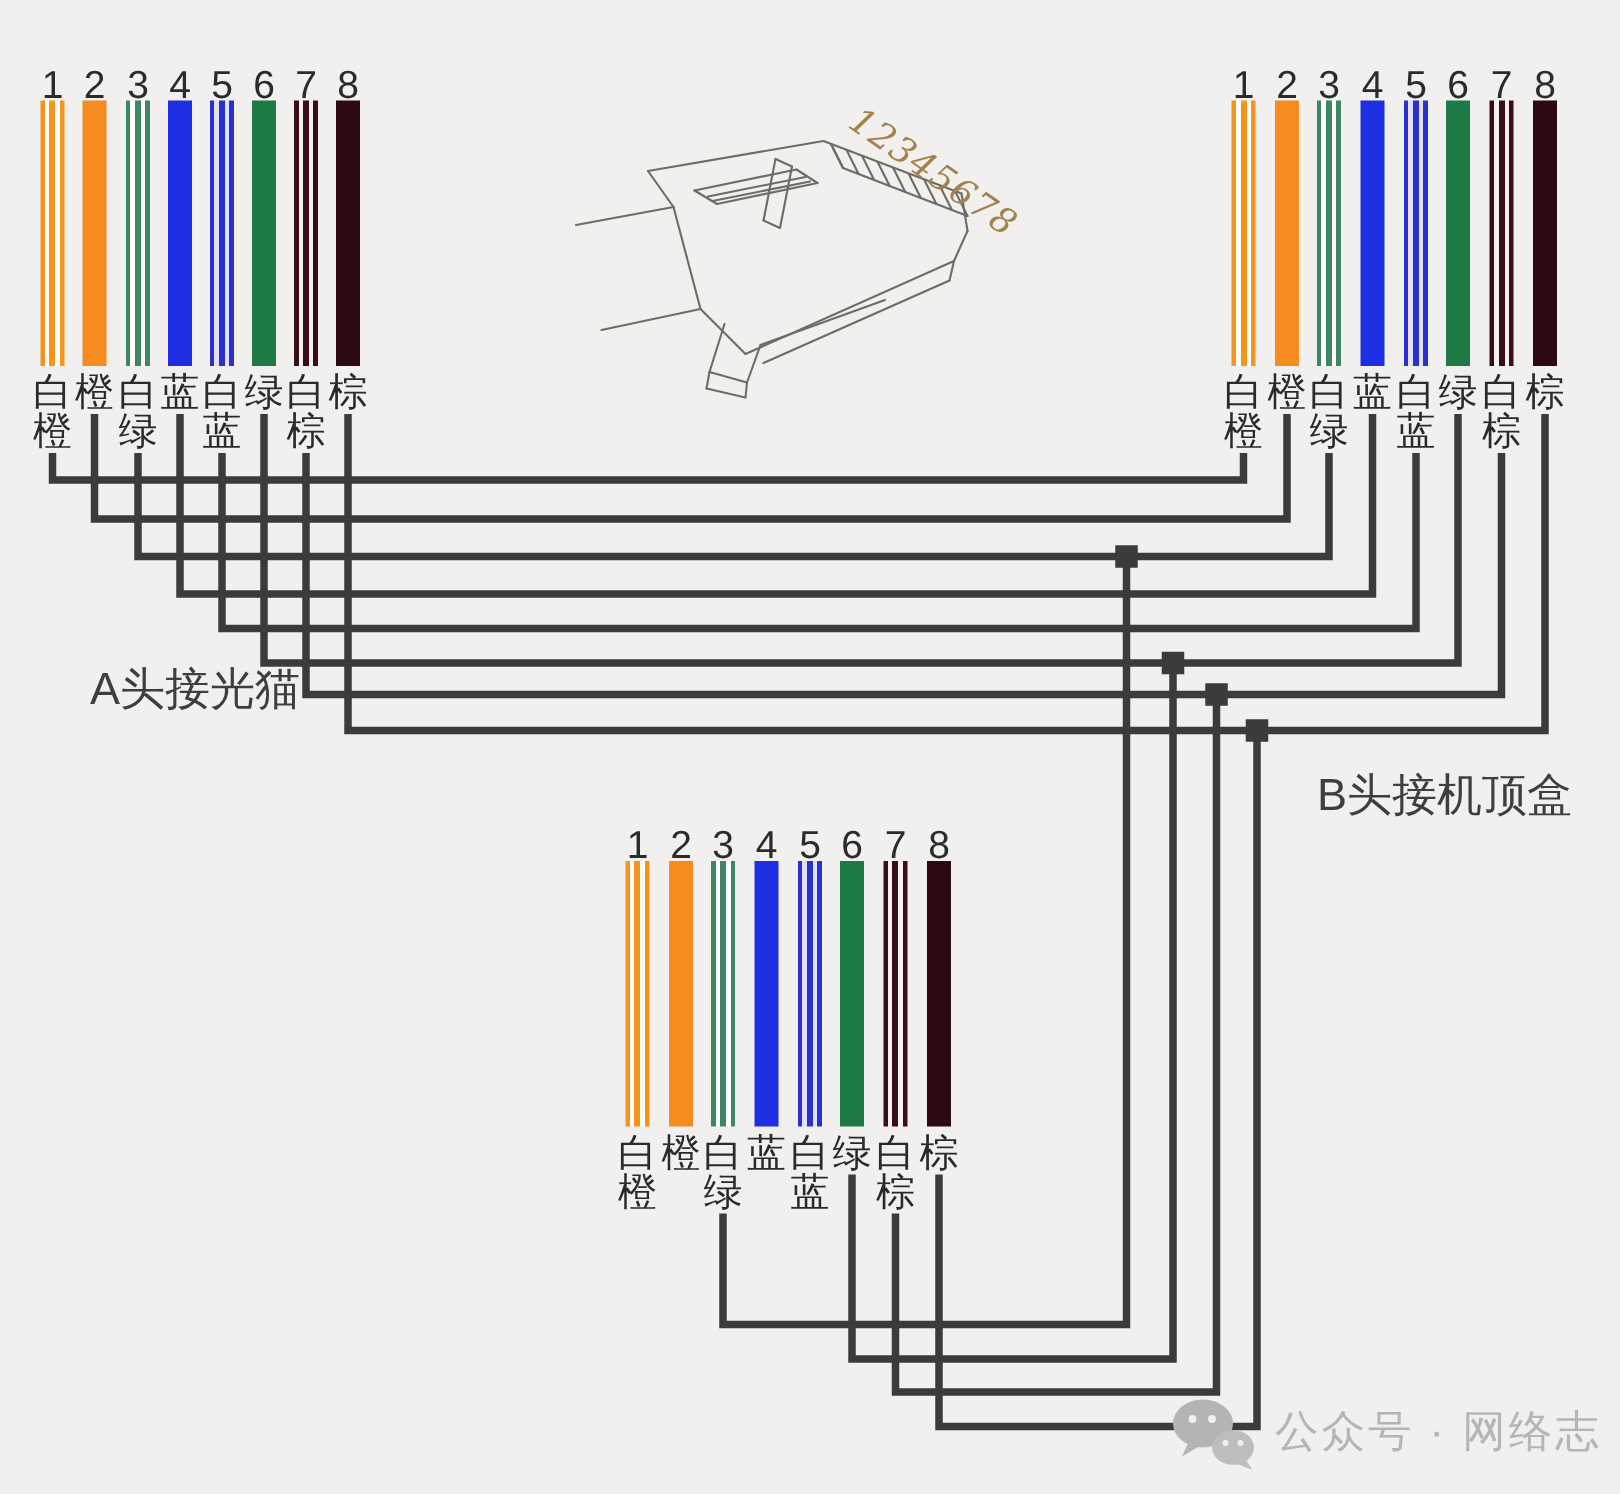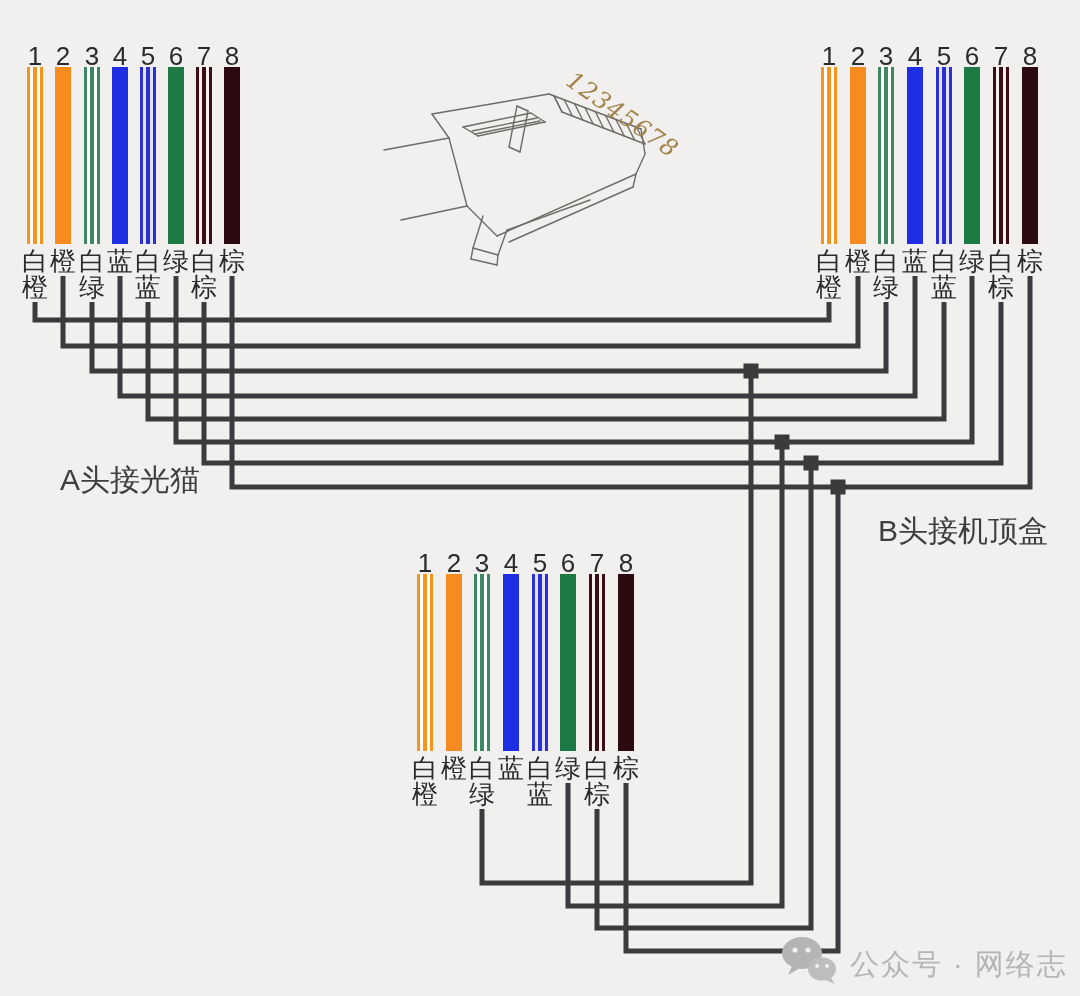--- a/index.html
+++ b/index.html
@@ -24,21 +24,21 @@
   #wires{position:absolute;left:0;top:0;}
   #sketch{position:absolute;left:0;top:0;}
   #rj45-label{
     position:absolute;left:577px;top:66px;
     font-family:"DejaVu Serif", serif;font-style:italic;
     font-size:24px;letter-spacing:1px;color:#a3834a;
     transform:rotate(35deg);transform-origin:left top;
   }
   #watermark{
     position:absolute;left:778px;top:925px;width:300px;height:60px;
-    display:flex;align-items:flex-end;
+    display:flex;align-items:center;
   }
   #watermark-text{
     font-size:29px;color:#b5b5b5;letter-spacing:2px;margin-left:10px;
     white-space:nowrap;
   }
 </style>
 </head>
 <body>
 
 <div id="canvas">
@@ -190,21 +190,21 @@
       <div class="pin-label" style="left: 553px; top: 755px;">绿</div>
       <div class="pin-num" style="left: 582px; top: 550px;">7</div>
       <div class="pin-bar" style="left: 589px; top: 574px; background: linear-gradient(90deg, rgb(57, 15, 21) 0px, rgb(57, 15, 21) 3px, rgb(243, 240, 238) 3px, rgb(243, 240, 238) 6px, rgb(57, 15, 21) 6px, rgb(57, 15, 21) 10px, rgb(243, 240, 238) 10px, rgb(243, 240, 238) 13px, rgb(57, 15, 21) 13px, rgb(57, 15, 21) 16px);"></div>
       <div class="pin-label" style="left: 582px; top: 755px;">白
 棕</div>
       <div class="pin-num" style="left: 611px; top: 550px;">8</div>
       <div class="pin-bar" style="left: 618px; top: 574px; background: rgb(45, 10, 15);"></div>
       <div class="pin-label" style="left: 611px; top: 755px;">棕</div>
     </div>
 
-  <div class="caption" style="left:10px;top:464px;">A头接光猫</div>
+  <div class="caption" style="left:10px;top:444px;">A头接光猫</div>
   <div class="caption" style="left:843px;top:515px;">B头接机顶盒</div>
 
   <div id="watermark">
     <svg width="62" height="52" viewBox="0 0 62 52">
       <ellipse cx="24" cy="20" rx="20" ry="16" fill="#b4b4b4"></ellipse>
       <path d="M14 33 L10 42 L22 35 Z" fill="#b4b4b4"></path>
       <circle cx="17" cy="17" r="2.6" fill="#f1f0ee"></circle>
       <circle cx="30" cy="17" r="2.6" fill="#f1f0ee"></circle>
       <ellipse cx="44" cy="36" rx="14" ry="11.5" fill="#bdbdbd"></ellipse>
       <path d="M53 45 L57 51 L47 47 Z" fill="#bdbdbd"></path>

